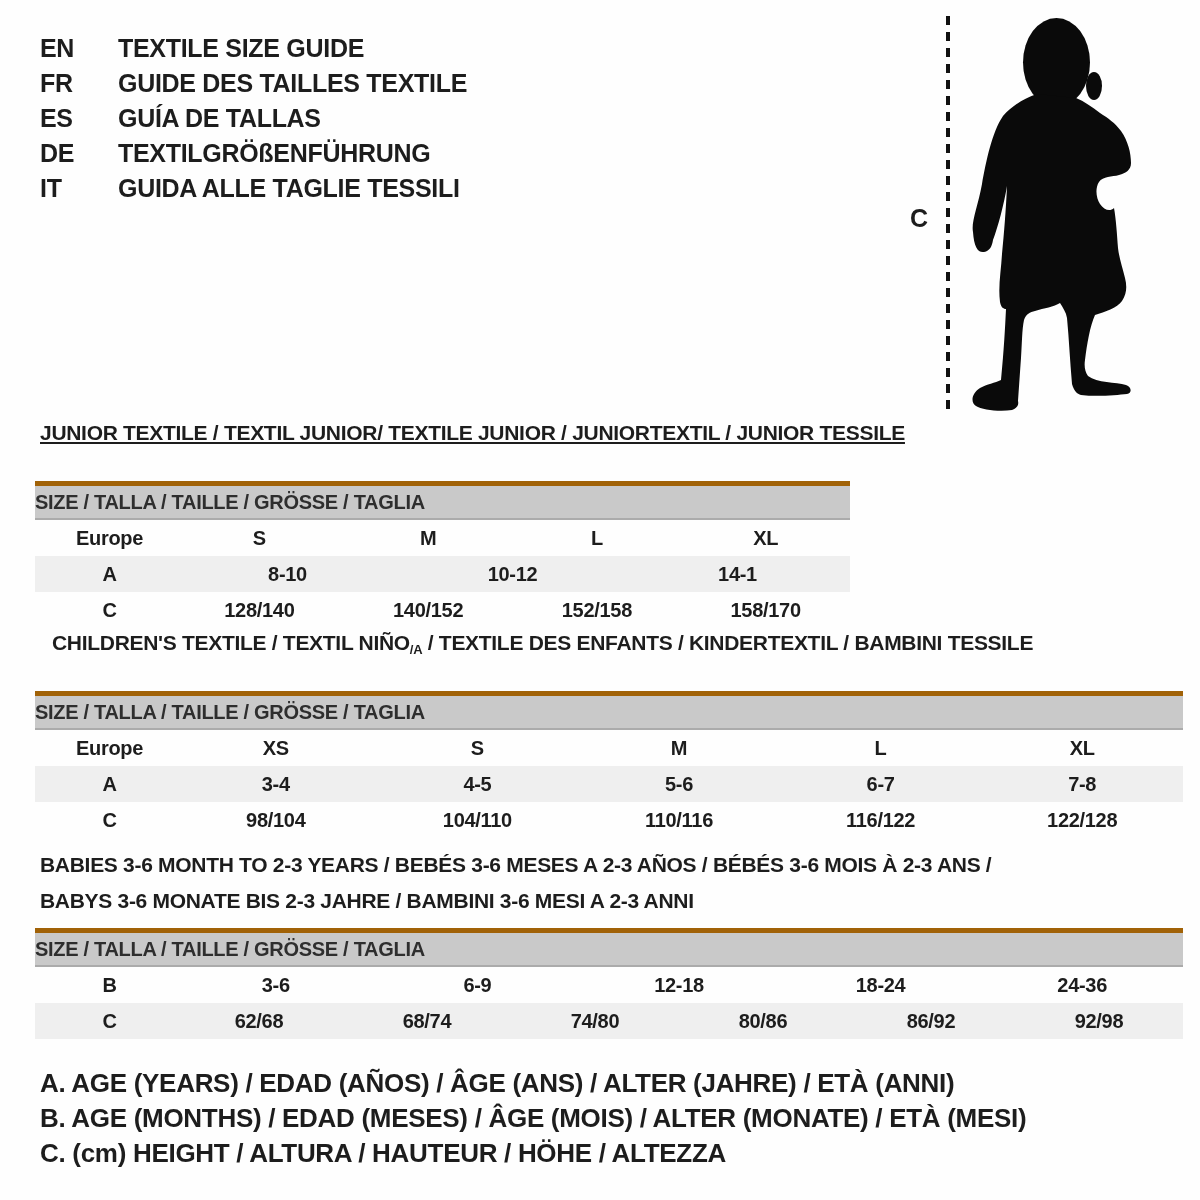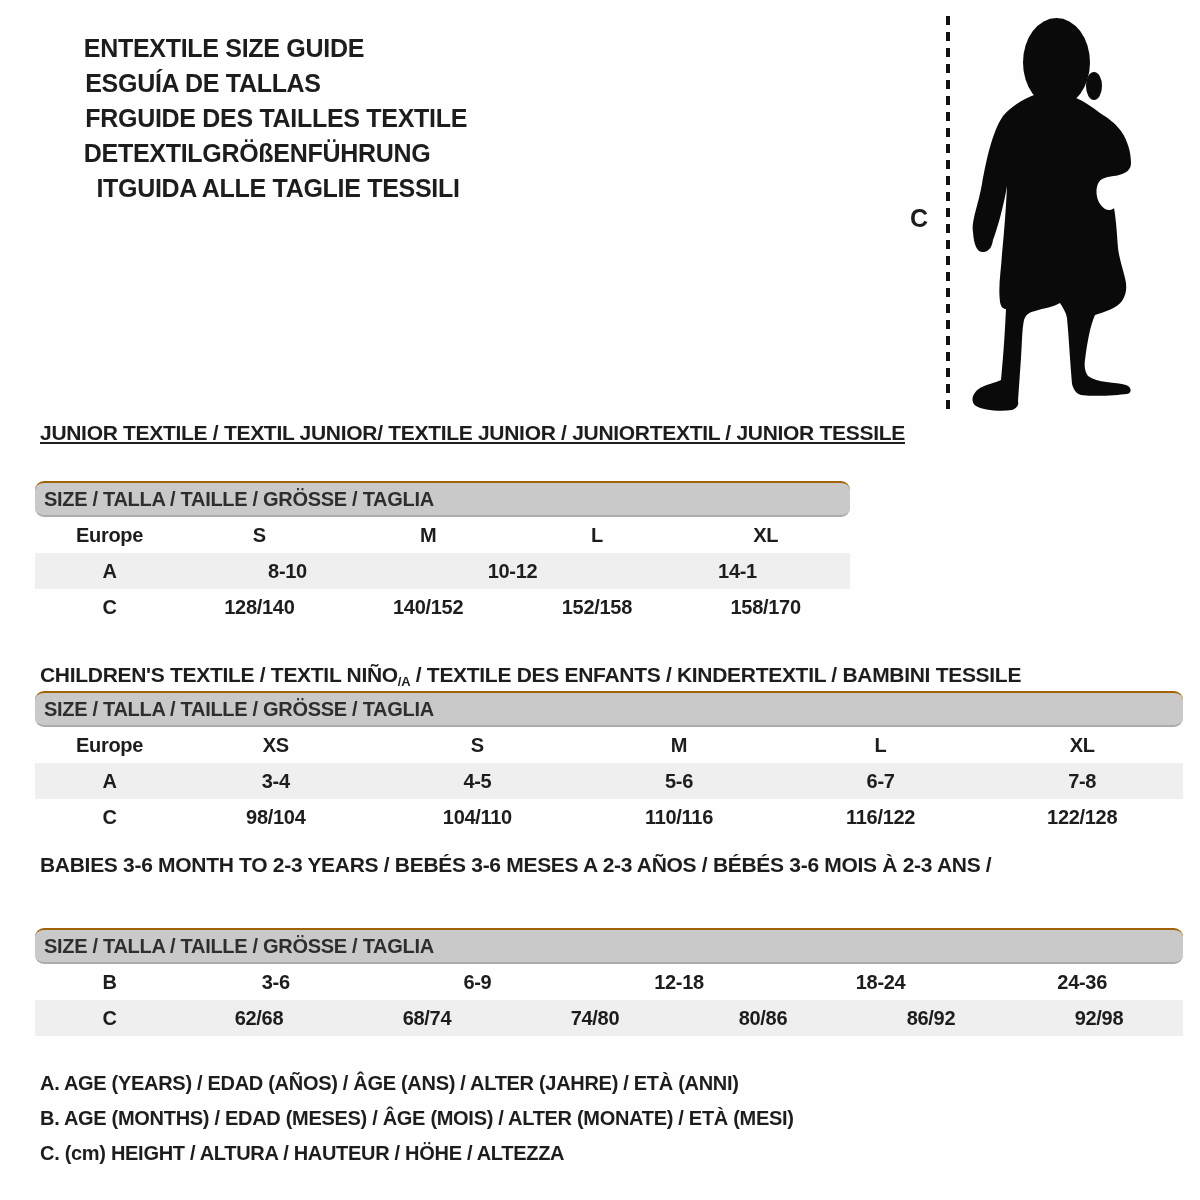--- a/index.html
+++ b/index.html
@@ -3,61 +3,61 @@
 <meta charset="utf-8">
 <style>
   html,body{margin:0;padding:0;background:#fff;}
   .page{
     position:relative;width:1200px;height:1200px;background:#fefefe;
     font-family:"Liberation Sans","DejaVu Sans",sans-serif;
     color:#1d1d1d;font-weight:bold;overflow:hidden;
     letter-spacing:-0.3px;
   }
   
-  .lang-list{position:absolute;left:40px;top:31px;text-align:right;}
+  .lang-list{position:absolute;left:40px;top:31px;}
   .lang-row{display:flex;height:35px;line-height:35px;font-size:25px;}
   .lang-code{width:78px;}
   
   .dash-line{position:absolute;left:944px;top:16px;}
   .c-label{position:absolute;left:910px;top:204px;font-size:25px;}
   .silhouette{position:absolute;left:962px;top:14px;}
   
   .sec-title{position:absolute;left:40px;font-size:21px;line-height:26px;}
   .sub{font-size:13px;vertical-align:-4px;}
   
   .tbl{position:absolute;left:35px;font-size:20px;}
   .tbl-head{
     background:#c9c9c9;color:#2e2e2e;height:32px;line-height:32px;
-    padding-left:9px;border-top:2px solid #a16207;border-bottom:2px solid #ababab;border-radius:9px;
+    border-top:5px solid #a16207;border-bottom:2px solid #ababab;
   }
   .trow{display:flex;height:36px;line-height:36px;}
   .trow.alt{background:#efefef;}
   .tlabel{width:140px;padding-left:9px;box-sizing:border-box;text-align:center;}
   .tcell{flex:1;text-align:center;}
   
-  .legend{position:absolute;left:40px;top:1066px;font-size:20px;}
+  .legend{position:absolute;left:40px;top:1066px;font-size:26px;}
   .legend-line{height:35px;line-height:35px;}
 </style>
 </head>
 <body>
 
 <div class="page">
 
   <div class="lang-list">
     <div class="lang-row">
       <span class="lang-code">EN</span>
       <span>TEXTILE SIZE GUIDE</span>
     </div>
     <div class="lang-row">
+      <span class="lang-code">FR</span>
+      <span>GUIDE DES TAILLES TEXTILE</span>
+    </div>
+    <div class="lang-row">
       <span class="lang-code">ES</span>
       <span>GUÍA DE TALLAS</span>
-    </div>
-    <div class="lang-row">
-      <span class="lang-code">FR</span>
-      <span>GUIDE DES TAILLES TEXTILE</span>
     </div>
     <div class="lang-row">
       <span class="lang-code">DE</span>
       <span>TEXTILGRÖßENFÜHRUNG</span>
     </div>
     <div class="lang-row">
       <span class="lang-code">IT</span>
       <span>GUIDA ALLE TAGLIE TESSILI</span>
     </div>
   </div>
@@ -131,21 +131,21 @@
     </div>
     <div class="trow">
       <span class="tlabel">C</span>
       <span class="tcell">128/140</span>
       <span class="tcell">140/152</span>
       <span class="tcell">152/158</span>
       <span class="tcell">158/170</span>
     </div>
   </div>
 
-  <div class="sec-title" style="top:662px;"><span>CHILDREN'S TEXTILE / TEXTIL NIÑO</span><span class="sub">/A</span><span> / TEXTILE DES ENFANTS / KINDERTEXTIL / BAMBINI TESSILE</span></div>
+  <div class="sec-title" style="top:630px;margin-left:12px;"><span>CHILDREN'S TEXTILE / TEXTIL NIÑO</span><span class="sub">/A</span><span> / TEXTILE DES ENFANTS / KINDERTEXTIL / BAMBINI TESSILE</span></div>
   <div class="tbl" style="top:691px;width:1148px;">
     <div class="tbl-head">SIZE / TALLA / TAILLE / GRÖSSE / TAGLIA</div>
     <div class="trow">
       <span class="tlabel">Europe</span>
       <span class="tcell">XS</span>
       <span class="tcell">S</span>
       <span class="tcell">M</span>
       <span class="tcell">L</span>
       <span class="tcell">XL</span>
     </div>
@@ -162,20 +162,21 @@
       <span class="tcell">98/104</span>
       <span class="tcell">104/110</span>
       <span class="tcell">110/116</span>
       <span class="tcell">116/122</span>
       <span class="tcell">122/128</span>
     </div>
   </div>
 
   <div class="sec-title" style="top:847px;line-height:36px;">
     <div>BABIES 3-6 MONTH TO 2-3 YEARS / BEBÉS 3-6 MESES A 2-3 AÑOS / BÉBÉS 3-6 MOIS À 2-3 ANS /</div>
+    <div>BABYS 3-6 MONATE BIS 2-3 JAHRE / BAMBINI 3-6 MESI A 2-3 ANNI</div>
   </div>
   <div class="tbl" style="top:928px;width:1148px;">
     <div class="tbl-head">SIZE / TALLA / TAILLE / GRÖSSE / TAGLIA</div>
     <div class="trow">
       <span class="tlabel">B</span>
       <span class="tcell">3-6</span>
       <span class="tcell">6-9</span>
       <span class="tcell">12-18</span>
       <span class="tcell">18-24</span>
       <span class="tcell">24-36</span>

